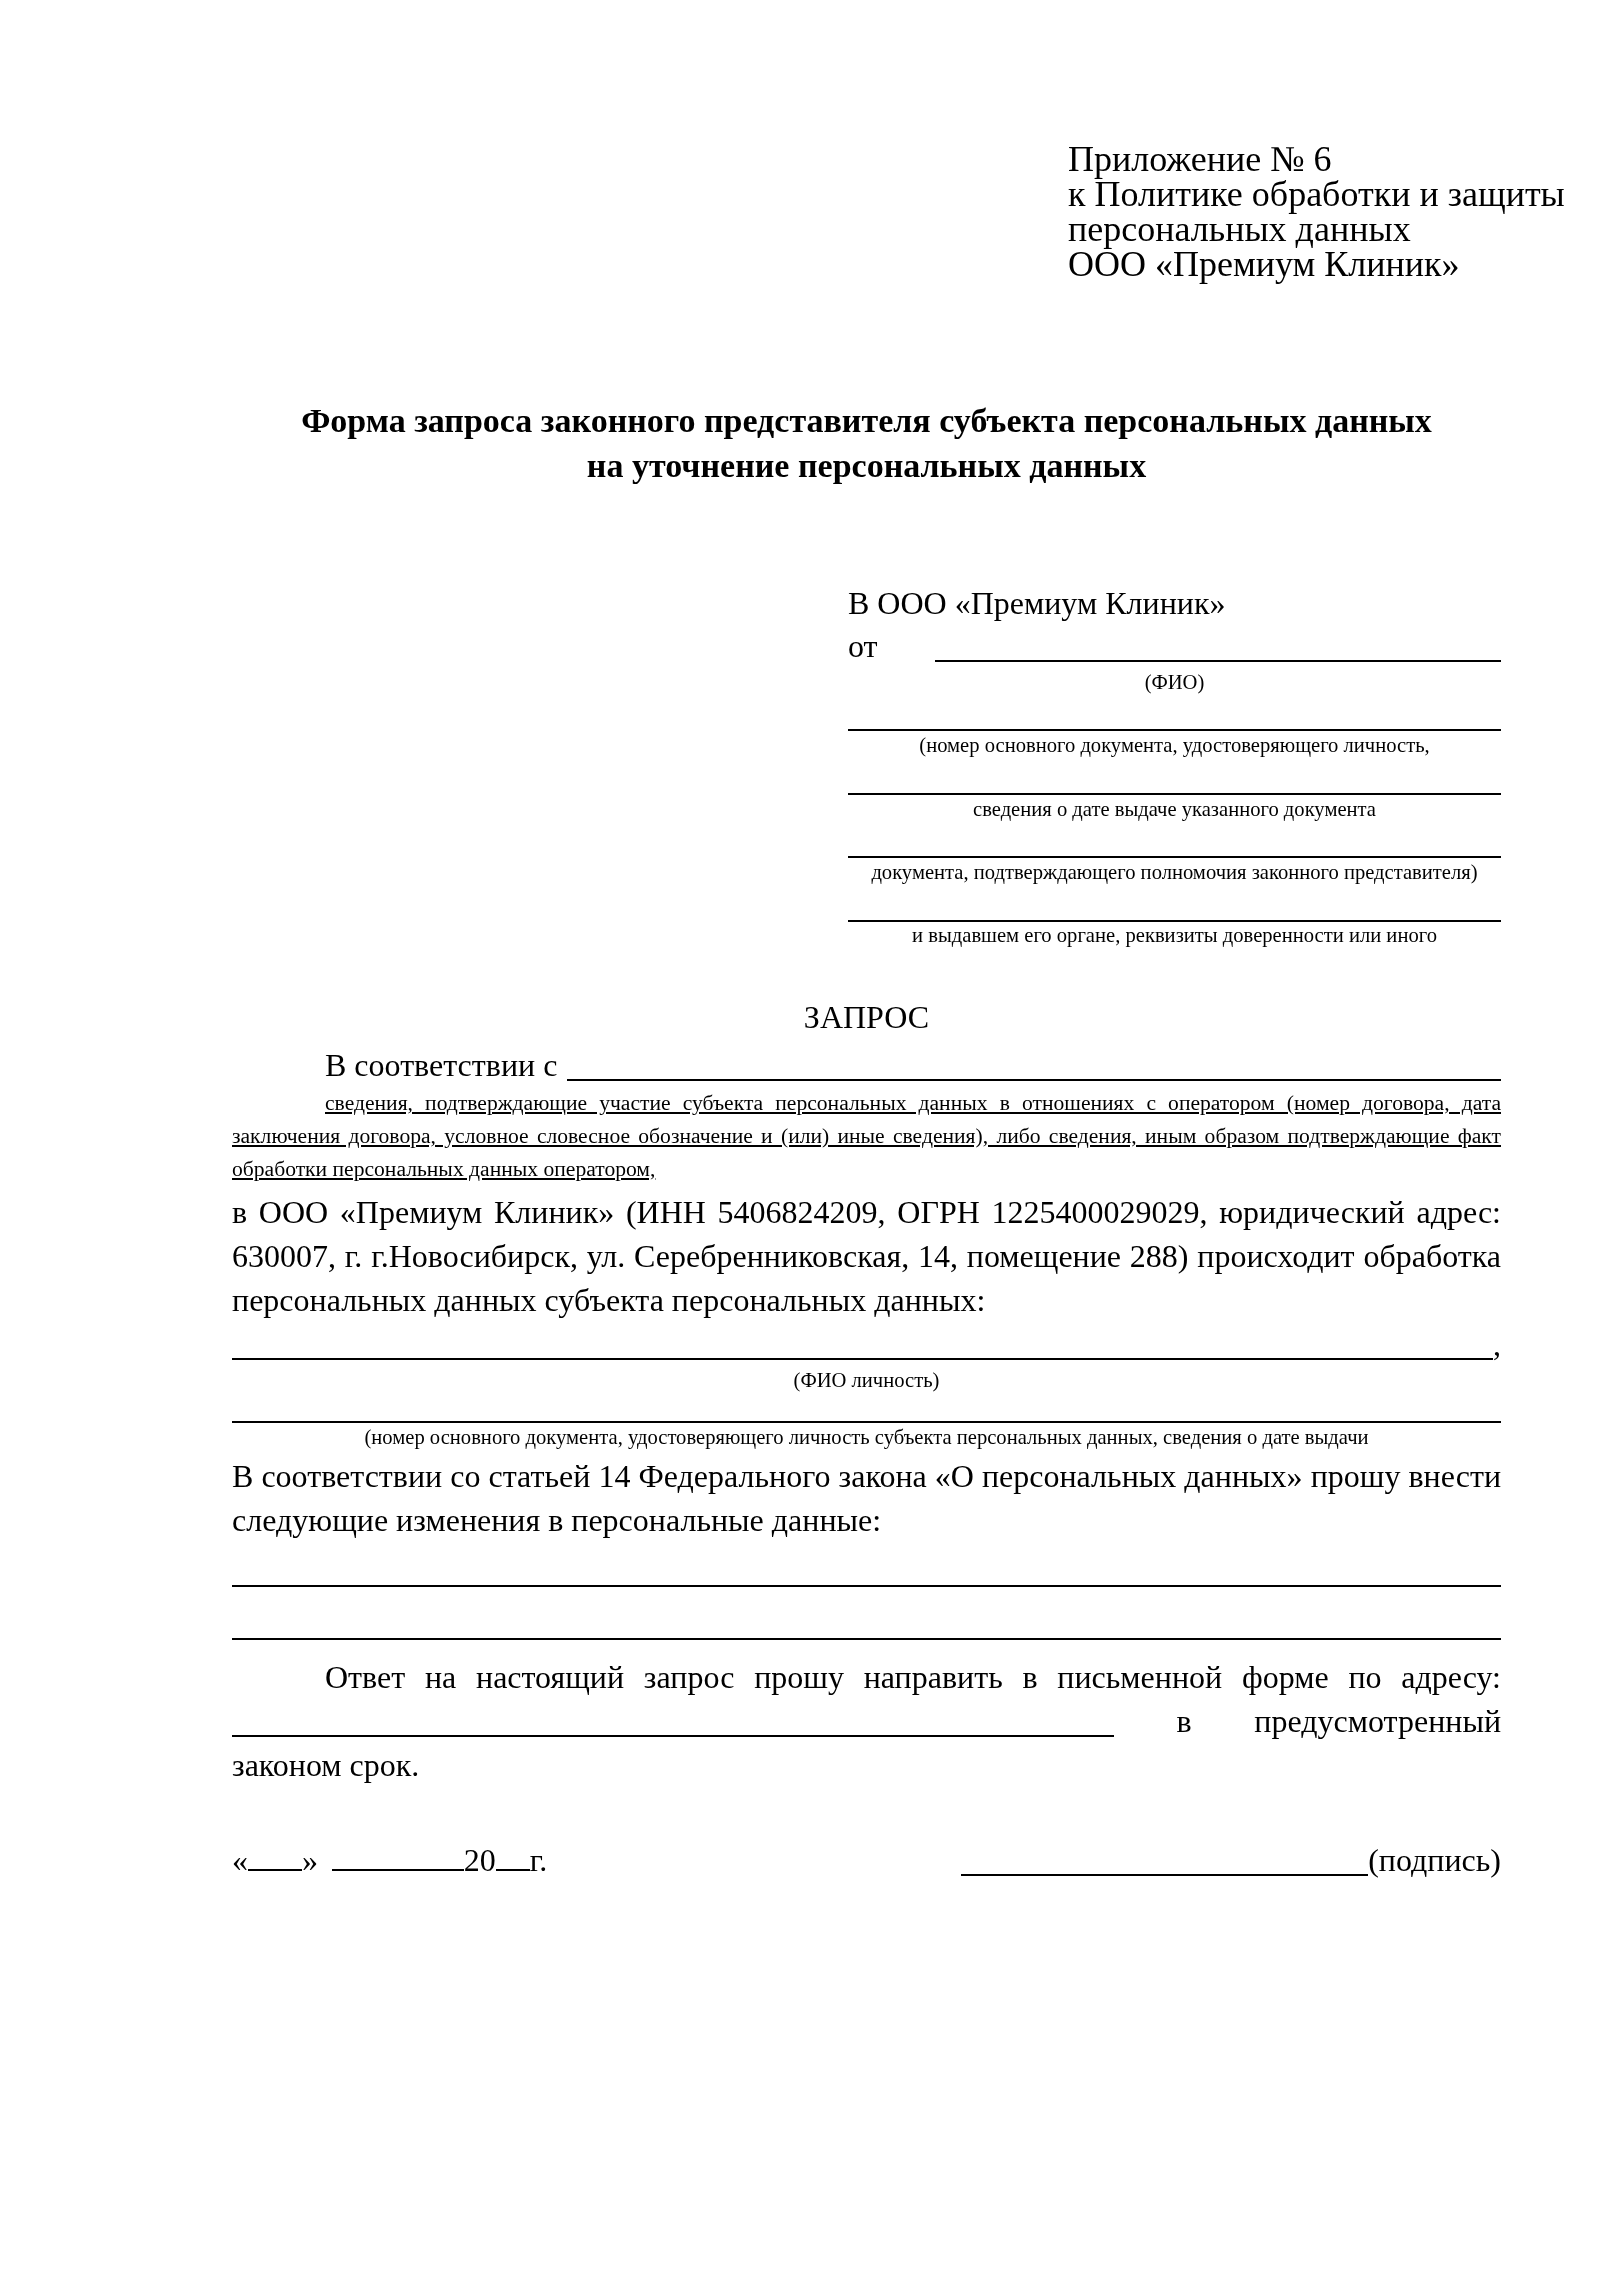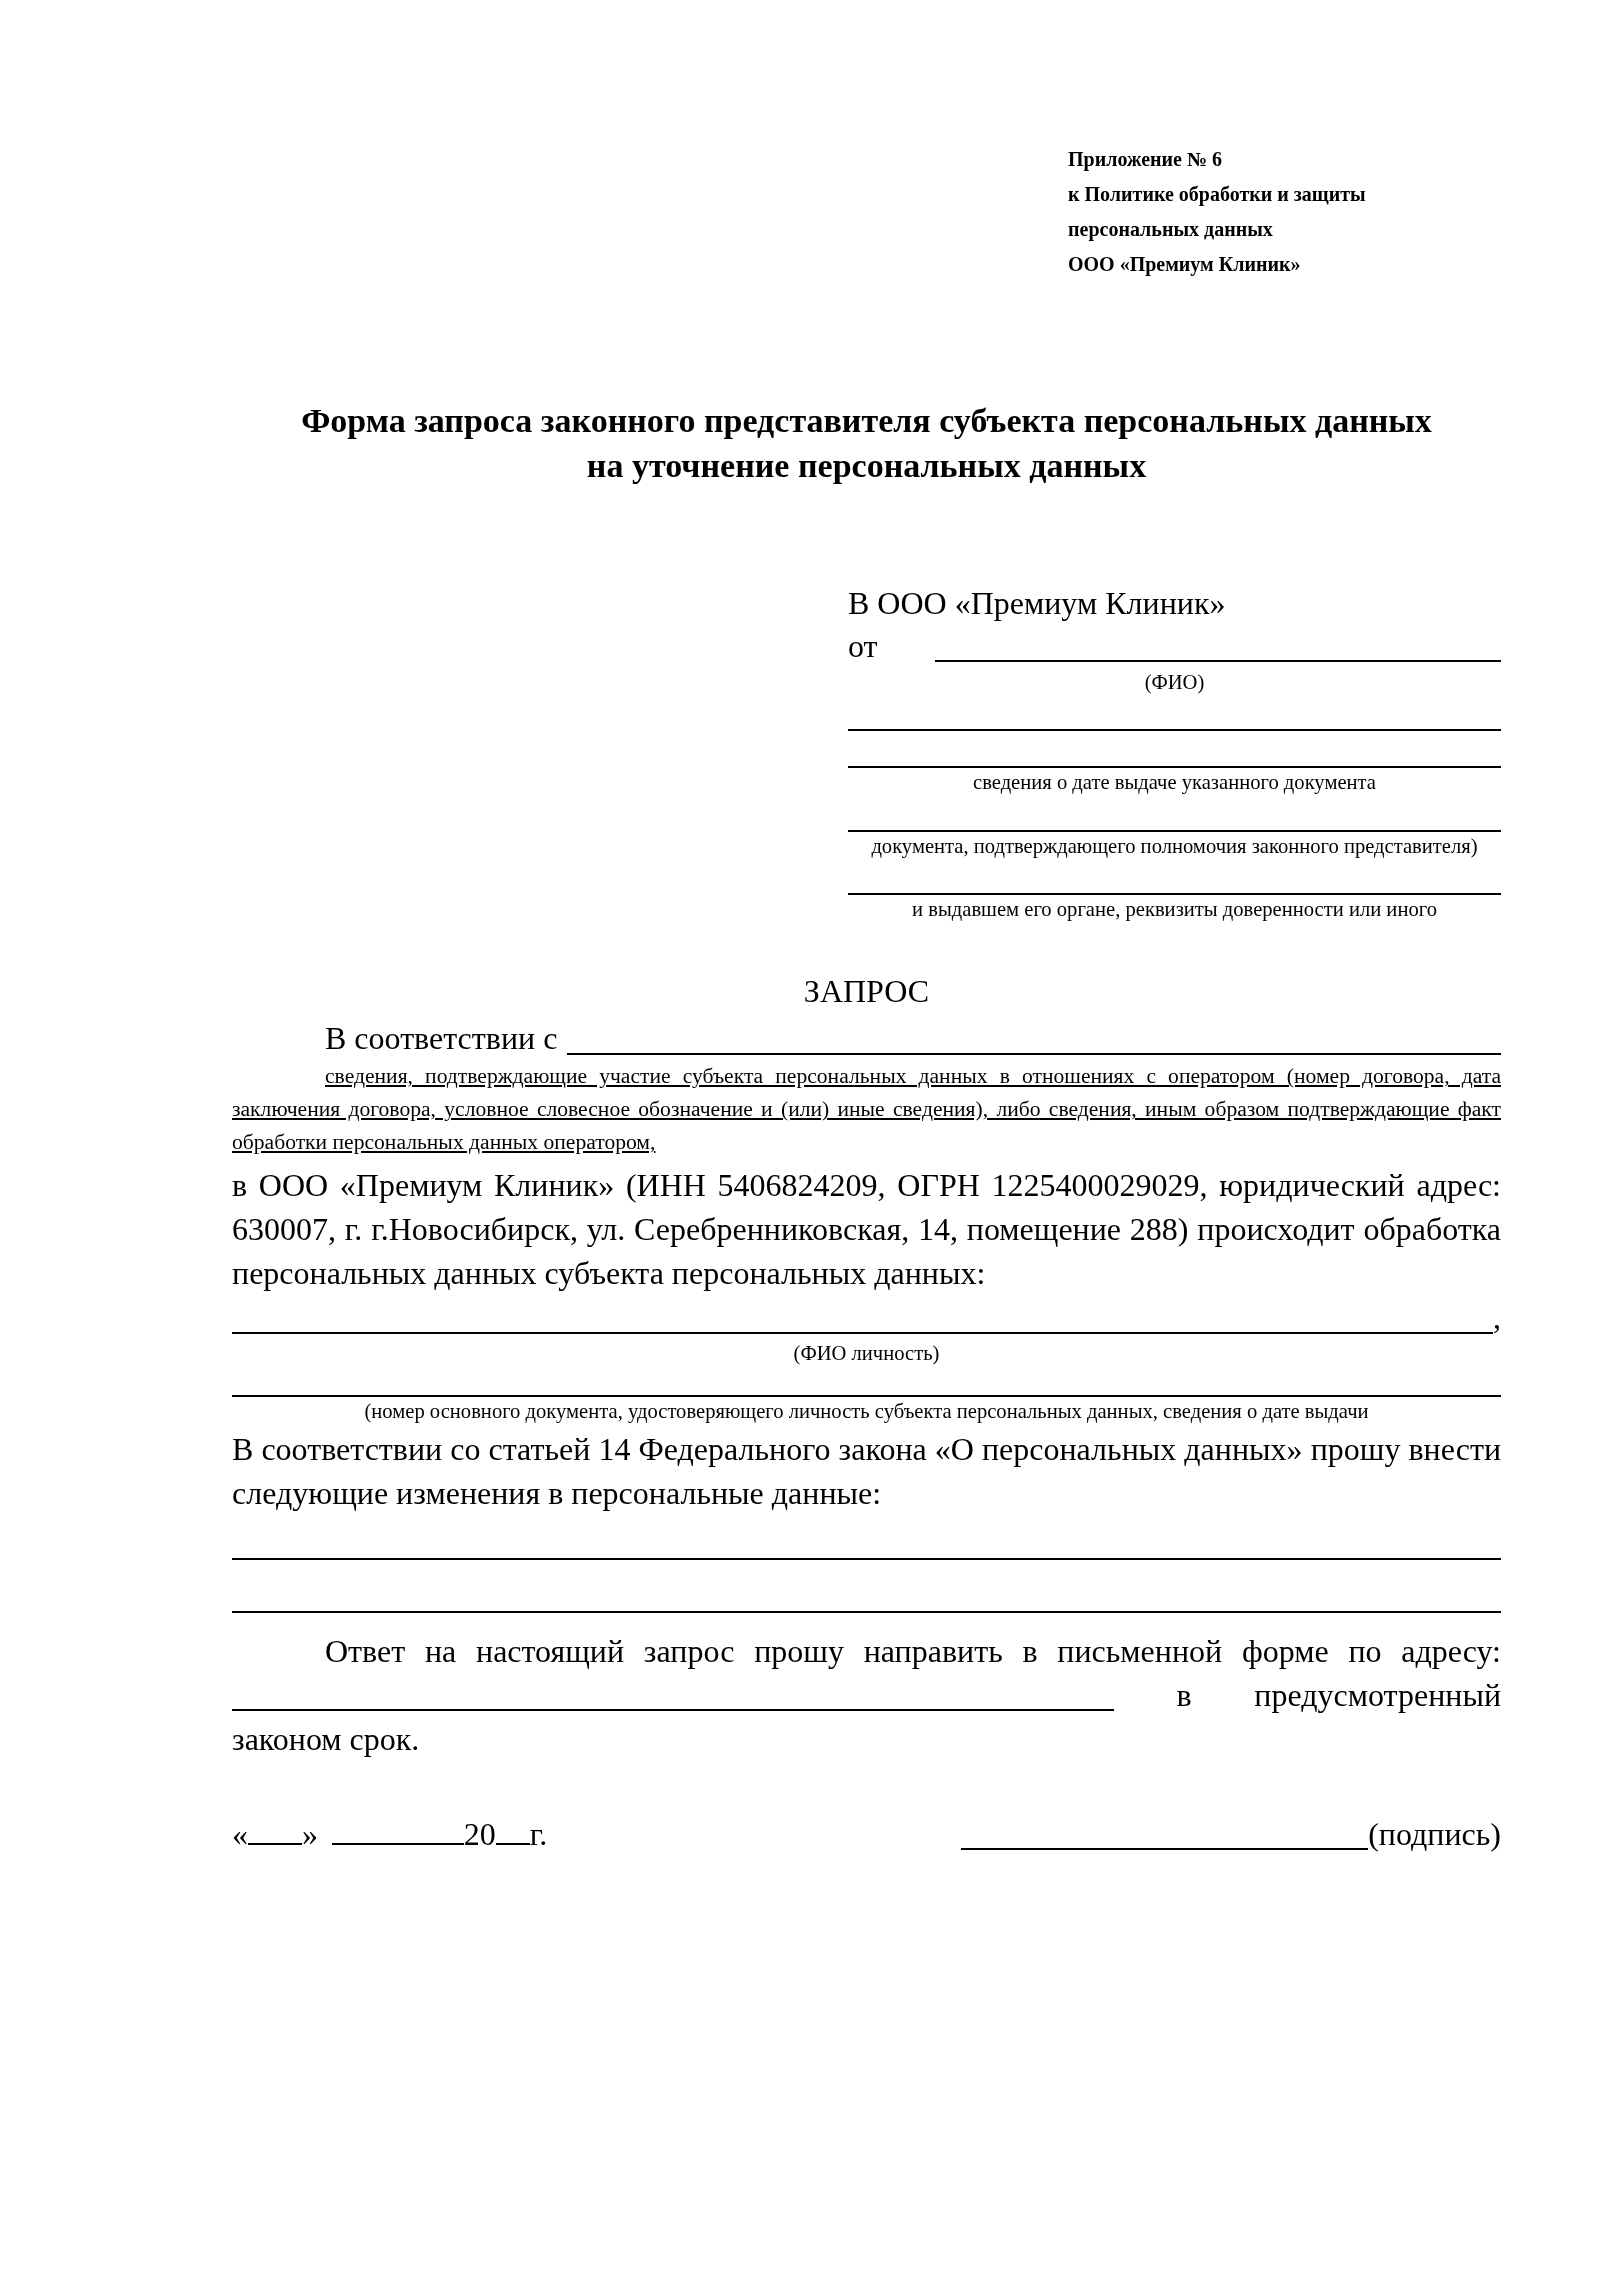--- a/index.html
+++ b/index.html
@@ -9,24 +9,23 @@
     width: 1621px;
     height: 2293px;
     background: #ffffff;
     color: #000000;
     font-family: "Liberation Serif", "DejaVu Serif", serif;
     padding: 142px 120px 0 232px;
     overflow: hidden;
   }
   .appendix {
     margin-left: 836px;
-    font-size: 20px;
+    font-size: 36px;
     line-height: 35px;
     white-space: nowrap;
-    font-weight: bold;
   }
   .doc-title {
     margin-top: 116px;
     font-size: 34px;
     font-weight: 700;
     line-height: 45px;
     text-align: center;
   }
   .addressee {
     margin-left: 616px;
@@ -140,20 +139,21 @@
   <div class="addressee">
     <div class="addr-to">В ООО «Премиум Клиник»</div>
     <div class="from-row">
       <span>от</span>
       <span class="fill-line"></span>
     </div>
     <div class="caption">(ФИО)</div>
 
     <div class="field-group">
       <div class="field-line"></div>
+      <div class="caption">(номер основного документа, удостоверяющего личность,</div>
     </div>
     <div class="field-group">
       <div class="field-line"></div>
       <div class="caption">сведения о дате выдаче указанного документа</div>
     </div>
     <div class="field-group">
       <div class="field-line"></div>
       <div class="caption">документа, подтверждающего полномочия законного представителя)</div>
     </div>
     <div class="field-group">

